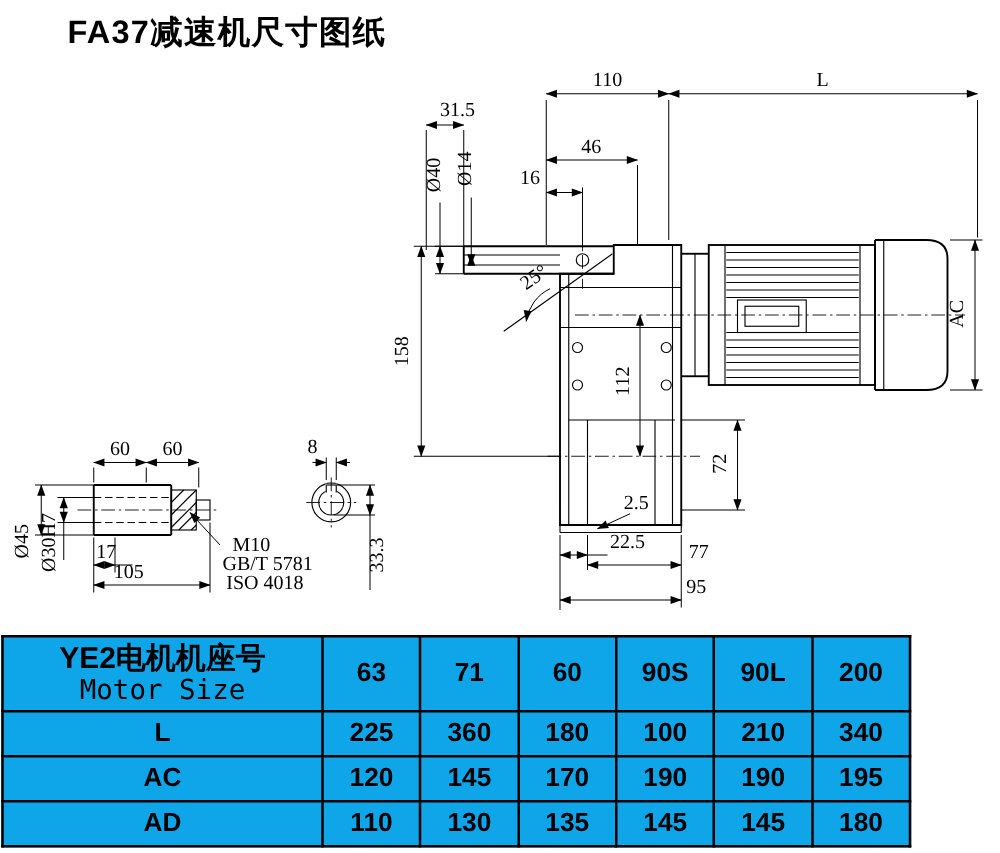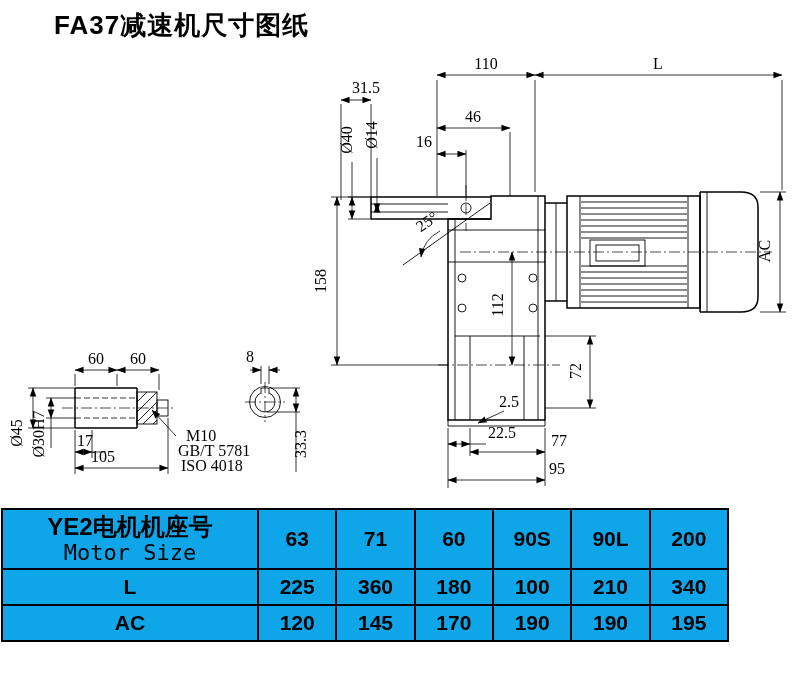--- a/index.html
+++ b/index.html
@@ -318,16 +318,25 @@
     </tr>
     <tr class="r-data">
       <td>AC</td>
       <td>120</td>
       <td>145</td>
       <td>170</td>
       <td>190</td>
       <td>190</td>
       <td>195</td>
     </tr>
+    <tr class="r-data">
+      <td>AD</td>
+      <td>110</td>
+      <td>130</td>
+      <td>135</td>
+      <td>145</td>
+      <td>145</td>
+      <td>180</td>
+    </tr>
   </tbody>
     </table>
 
 </div>
 
 </body></html>

